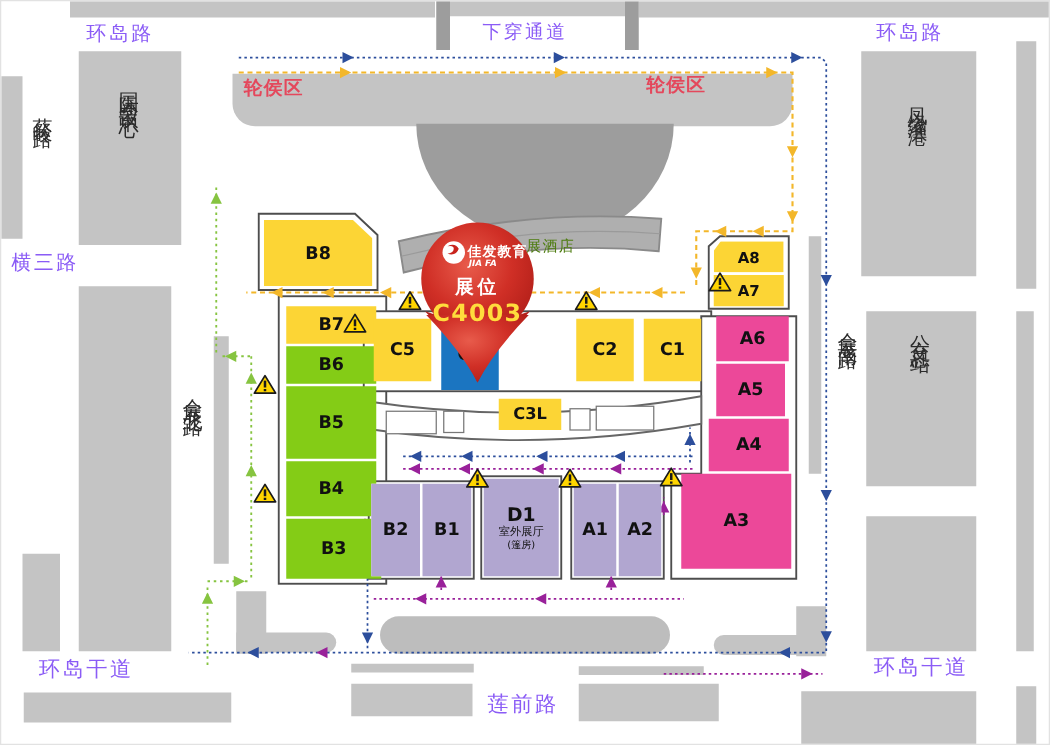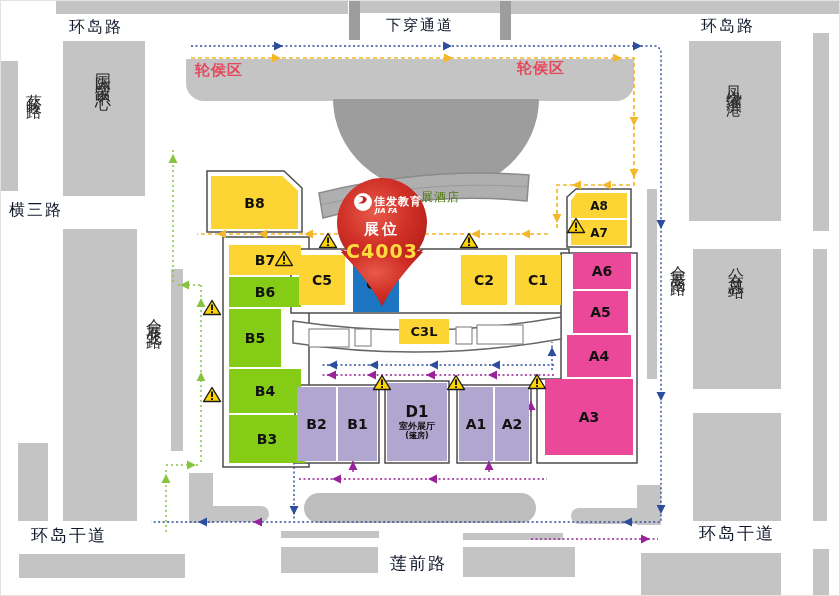--- a/index.html
+++ b/index.html
@@ -1,36 +1,36 @@
 <!DOCTYPE html>
 <html><head>
 <meta charset="utf-8">
 <style>
   html,body{margin:0;padding:0;background:#fff;}
   #map{position:relative;width:840px;height:596px;background:#fff;overflow:hidden;
        font-family:"DejaVu Sans",sans-serif;border:1px solid #e2e2e2;box-sizing:border-box;}
   .block{position:absolute;background:#C4C4C4;}
   .dark{background:#9D9D9D;}
-  .lbl{position:absolute;color:#0f172a;font-size:16px;letter-spacing:2px;white-space:nowrap;}
+  .lbl{position:absolute;color:#8b5cf6;font-size:16px;letter-spacing:2px;white-space:nowrap;}
   .vlbl{position:absolute;color:#2b2b2b;font-size:16px;writing-mode:vertical-rl;text-orientation:upright;letter-spacing:5px;white-space:nowrap;}
   .red{color:#E4485C;font-weight:bold;font-size:15px;letter-spacing:1px;}
   .hall{position:absolute;display:flex;align-items:center;justify-content:center;
         font-weight:bold;font-size:14px;color:#111;}
   .hy{background:#FCD535;}
   .hg{background:#84cc16;}
   .hb{background:#ec4899;}
   .hp{background:#B1A6D0;}
   .hsel{background:#1B75C1;}
   .cellwrap{position:absolute;display:grid;grid-template-columns:1fr 1fr;gap:2px;background:#fff;}
   .cell{background:#B1A6D0;display:flex;align-items:center;justify-content:center;font-weight:bold;font-size:14px;color:#111;}
   .queue{position:absolute;left:185px;top:58px;width:448px;height:42px;background:#C4C4C4;border-radius:0 0 18px 18px;}
   .semi{position:absolute;left:332px;top:98px;width:206px;height:94px;background:#9D9D9D;border-radius:0 0 103px 103px / 0 0 94px 94px;}
   svg.layer{position:absolute;left:0;top:0;pointer-events:none;}
   .pintxt{position:absolute;text-align:center;color:#fff;font-weight:bold;}
-  .d1sub{font-weight:bold;font-size:9px;line-height:10px;}
+  .d1sub{font-weight:normal;font-size:9px;line-height:10px;}
   .pill{position:absolute;background:#BDBDBD;border-radius:16px;}
 </style>
 </head>
 <body>
 
 <div id="map">
 
   <div class="block" style="left:55px;top:0;width:292px;height:13px"></div>
   <div class="block" style="left:510px;top:0;width:330px;height:13px"></div>
   <div class="block dark" style="left:348px;top:0;width:11px;height:39px"></div>
@@ -188,21 +188,21 @@
       <use href="#arr" transform="translate(352,460) rotate(-90)"></use>
         <use href="#arr" transform="translate(488,460) rotate(-90)"></use>
         <use href="#arr" transform="translate(530,400) rotate(-90)"></use>
       <use href="#arr" transform="translate(649,538)"></use>
     </g>
   </svg>
 
   <div class="hall hy" style="left:210px;top:175px;width:87px;height:53px;clip-path:polygon(0 0,82% 0,100% 28%,100% 100%,0 100%)">B8</div>
   <div class="hall hy" style="left:228px;top:244px;width:72px;height:30px">B7</div>
   <div class="hall hg" style="left:228px;top:276px;width:72px;height:30px">B6</div>
-  <div class="hall hg" style="left:228px;top:308px;width:52px;height:58px">B5</div>
+  <div class="hall hg" style="left:228px;top:308px;width:72px;height:58px">B5</div>
   <div class="hall hg" style="left:228px;top:368px;width:72px;height:44px">B4</div>
   <div class="hall hg" style="left:228px;top:414px;width:76px;height:48px">B3</div>
 
   <div class="hall hy" style="left:298px;top:254px;width:46px;height:50px">C5</div>
   <div class="hall hsel" style="left:352px;top:254px;width:46px;height:57px">C4</div>
   <div class="hall hy" style="left:460px;top:254px;width:46px;height:50px">C2</div>
   <div class="hall hy" style="left:514px;top:254px;width:46px;height:50px">C1</div>
   <div class="hall hy" style="left:398px;top:318px;width:50px;height:25px;font-size:13px">C3L</div>
 
   <div class="hall hy" style="left:570px;top:192px;width:56px;height:25px;font-size:12px;clip-path:polygon(10% 0,100% 0,100% 100%,0 100%,0 30%)">A8</div>

